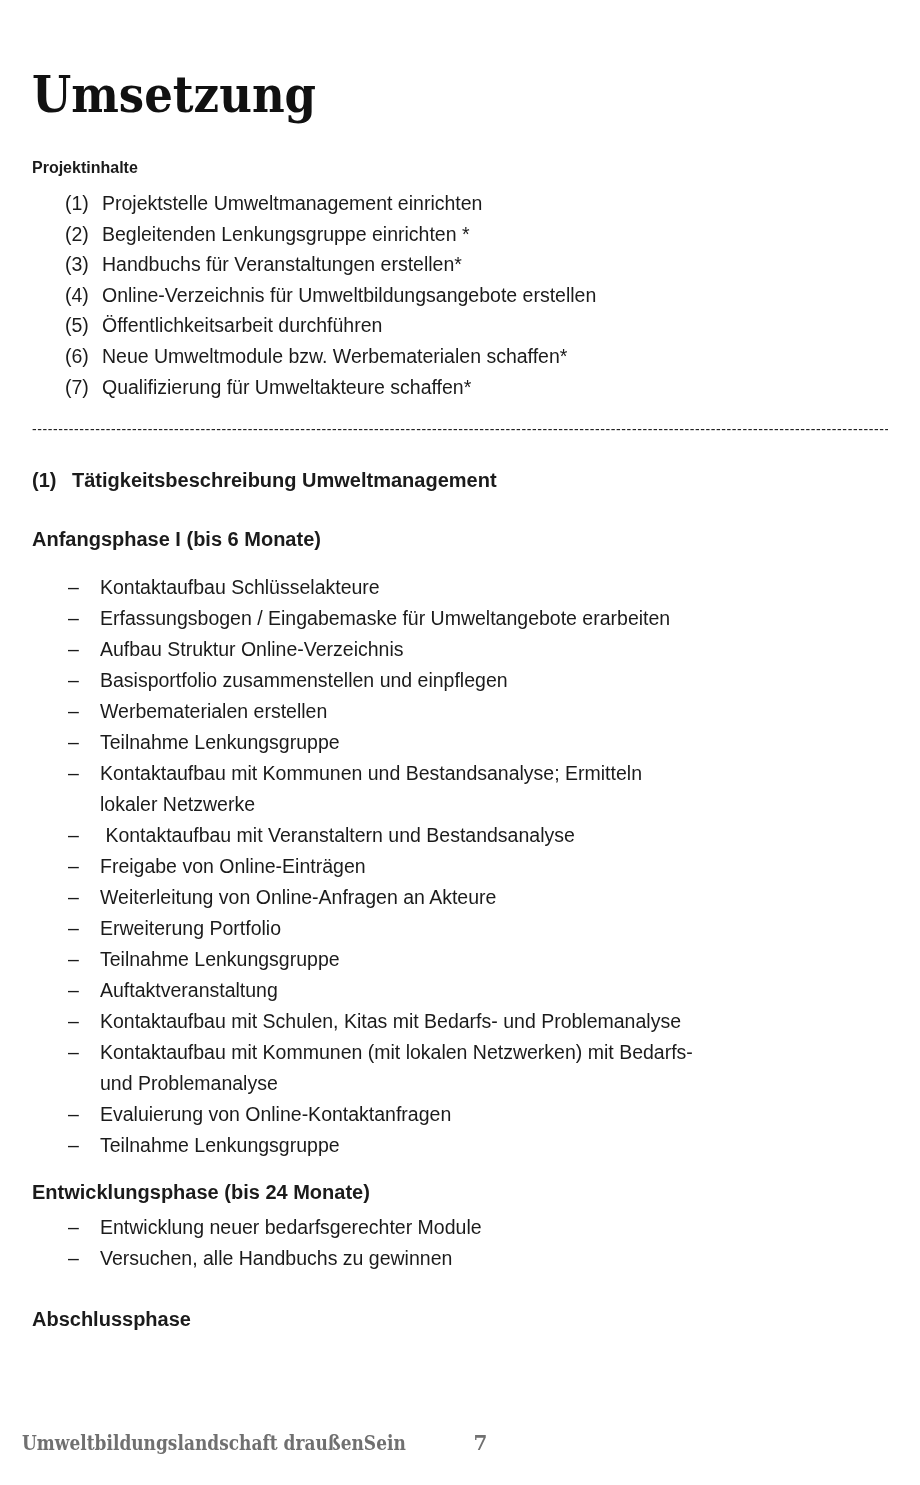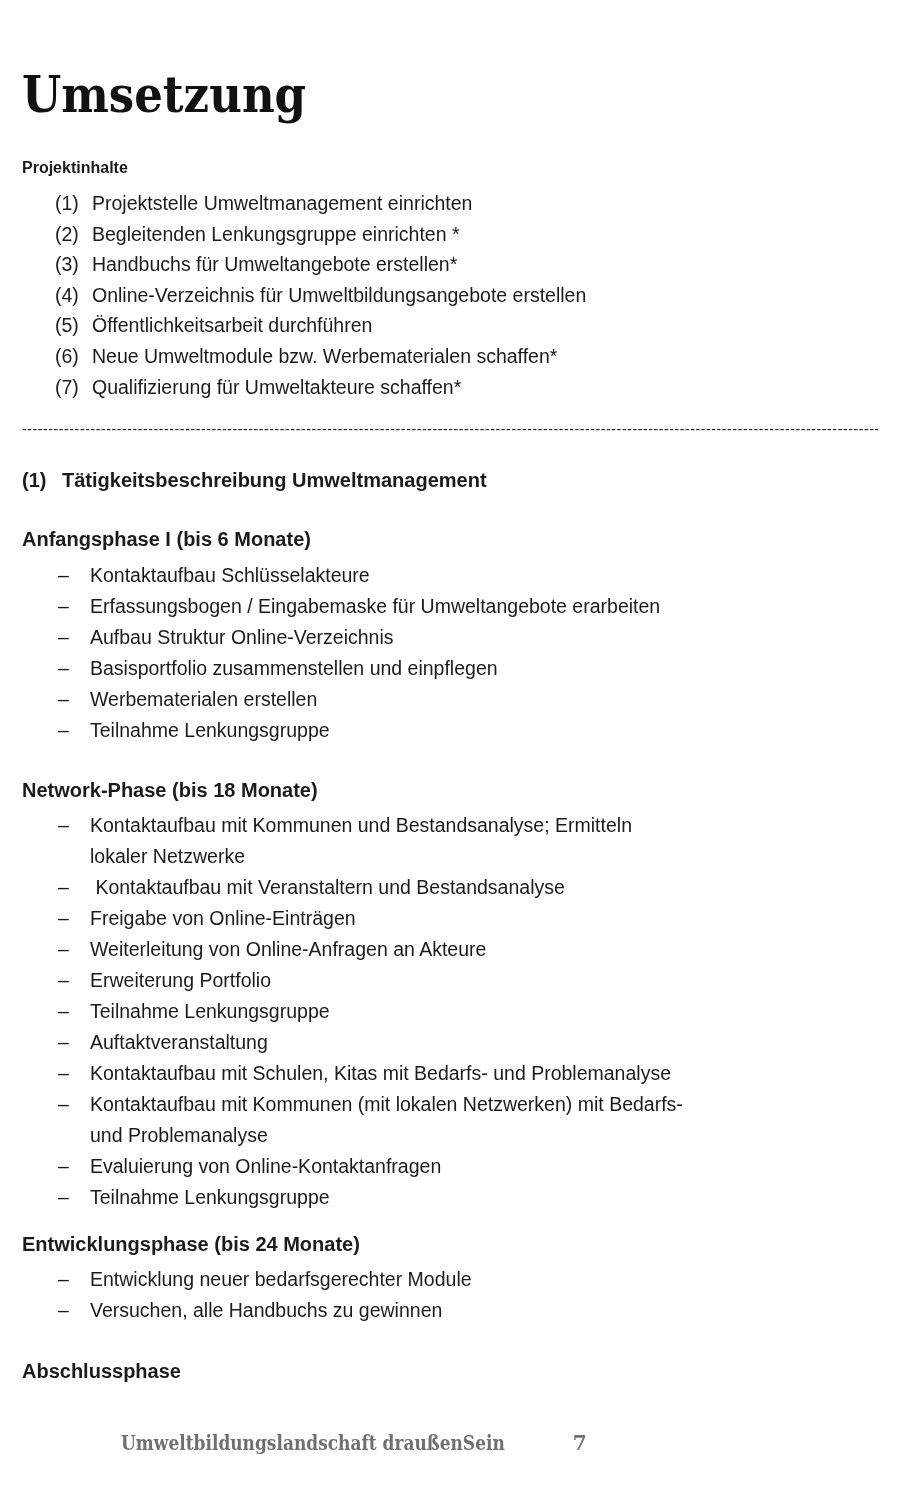--- a/index.html
+++ b/index.html
@@ -13,21 +13,21 @@
     position: relative;
     font-family: "Liberation Sans", sans-serif;
     color: #1b1b1b;
     overflow: hidden;
   }
   .page {
     position: relative;
     width: 736px;
     height: 1485px;
     box-sizing: border-box;
-    padding: 69px 42px 0 22px;
+    padding: 69px 42px 0 32px;
   }
   .pre { white-space: pre-wrap; }
 
   
   .doc-title {
     margin: 0;
     font-family: "DejaVu Serif", serif;
     font-weight: bold;
     font-size: 50px;
     line-height: 52px;
@@ -91,21 +91,21 @@
     font-size: 20px;
     line-height: 26px;
   }
   .task-heading .num {
     width: 40px;
     flex: 0 0 40px;
   }
 
   
   .phase-title { font-weight: bold; font-size: 20px; line-height: 26px; margin: 0; }
-  .mt-anfang { margin-top: 33px; margin-bottom: 8px; }
+  .mt-anfang { margin-top: 33px; margin-bottom: 20px; }
   .mt-network { margin-top: 31px; margin-bottom: 7px; }
   .mt-entwicklung { margin-top: 18px; margin-bottom: 7px; }
   .mt-abschluss { margin-top: 32px; }
 
   .dli {
     display: flex;
     align-items: baseline;
     line-height: 31px;
     font-size: 19.5px;
   }
@@ -116,21 +116,21 @@
   }
   .dli .txt { flex: 1; }
 
   
   .footer {
     position: absolute;
     left: 22px;
     right: 42px;
     top: 1430px;
     display: flex;
-    justify-content: center;
+    justify-content: flex-start;
     align-items: baseline;
   }
   .footer-left {
     font-family: "DejaVu Serif", serif;
     font-weight: bold;
     font-size: 20px;
     line-height: 26px;
     color: #707070;
     transform: scaleX(0.85);
     transform-origin: left center;
@@ -157,21 +157,21 @@
     <div class="oli">
       <span class="num">(1)</span>
       <span class="txt pre">Projektstelle Umweltmanagement einrichten</span>
     </div>
     <div class="oli">
       <span class="num">(2)</span>
       <span class="txt pre">Begleitenden Lenkungsgruppe einrichten *</span>
     </div>
     <div class="oli">
       <span class="num">(3)</span>
-      <span class="txt pre">Handbuchs für Umweltangebote erstellen*</span>
+      <span class="txt pre">Handbuchs für Veranstaltungen erstellen*</span>
     </div>
     <div class="oli">
       <span class="num">(4)</span>
       <span class="txt pre">Online-Verzeichnis für Umweltbildungsangebote erstellen</span>
     </div>
     <div class="oli">
       <span class="num">(5)</span>
       <span class="txt pre">Öffentlichkeitsarbeit durchführen</span>
     </div>
     <div class="oli">
@@ -213,21 +213,20 @@
     <div class="dli">
       <span class="dash">–</span>
       <span class="txt pre">Werbematerialen erstellen</span>
     </div>
     <div class="dli">
       <span class="dash">–</span>
       <span class="txt pre">Teilnahme Lenkungsgruppe</span>
     </div>
   </div>
 
-  <p class="phase-title mt-network">Network-Phase (bis 18 Monate)</p>
   <div>
     <div class="dli">
       <span class="dash">–</span>
       <span class="txt pre">Kontaktaufbau mit Kommunen und Bestandsanalyse; Ermitteln lokaler Netzwerke</span>
     </div>
     <div class="dli">
       <span class="dash">–</span>
       <span class="txt pre"> Kontaktaufbau mit Veranstaltern und Bestandsanalyse</span>
     </div>
     <div class="dli">

